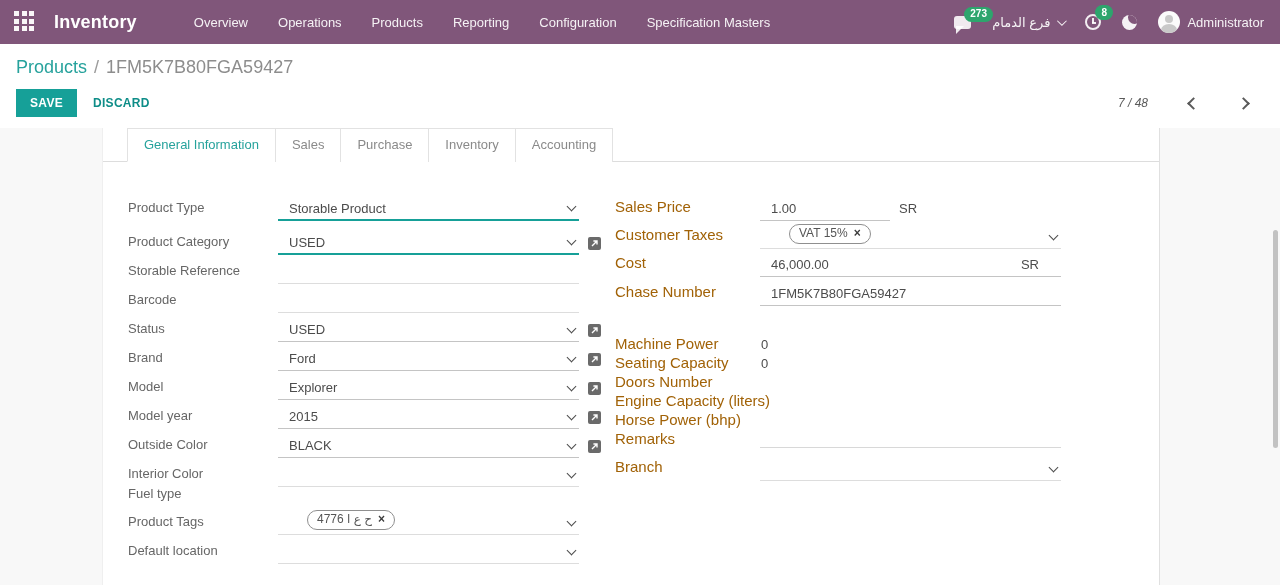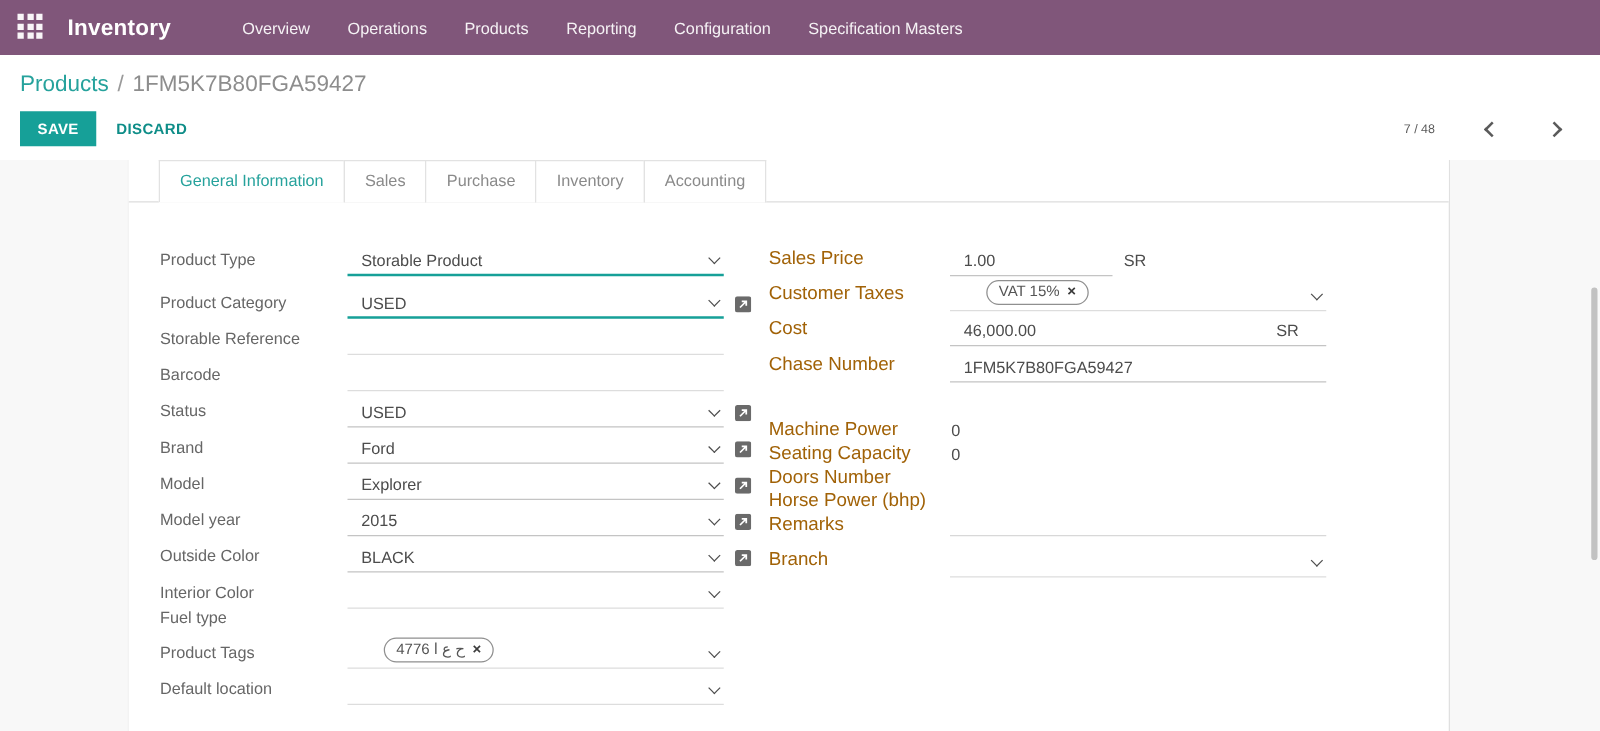--- a/index.html
+++ b/index.html
@@ -36,21 +36,21 @@
   
   .control-panel { padding:13px 16px 0 16px; height:84px; background:#fff; }
   .breadcrumb { font-size:18px; color:#8d8d8d; }
   .breadcrumb .bc-link { color:#26A29C; cursor:pointer; }
   .breadcrumb .sep { margin:0 7px; color:#9a9a9a; }
   .cp-row { display:flex; align-items:center; margin-top:11px; }
   .btn-save { background:#16A098; color:#fff; border:none; font-size:12px; font-weight:bold;
     padding:7px 14px; letter-spacing:.3px; cursor:pointer; }
   .btn-discard { background:none; border:none; color:#0E8D88; font-size:12px; font-weight:bold;
     margin-left:16px; letter-spacing:.3px; cursor:pointer; }
-  .pager { margin-left:auto; display:flex; align-items:center; gap:41px; padding-right:16px; color:#5a5a5a; font-size:10px; }
+  .pager { margin-left:auto; display:flex; align-items:center; gap:41px; padding-right:16px; color:#5a5a5a; font-size:12px;font-style:italic; }
   .chev { width:9px; height:9px; border-right:2px solid #5a5a5a; border-bottom:2px solid #5a5a5a; cursor:pointer; }
   .chev.left  { transform:rotate(135deg); }
   .chev.right { transform:rotate(-45deg); }
 
   
   .content { position:relative; height:457px; background:#f8f8f8; }
   .sheet { position:absolute; left:102px; top:0; width:1058px; height:457px; background:#fff;
     border-left:1px solid #efefef; border-right:1px solid #e0e0e0; }
   .tabs { display:flex; padding-left:24px; border-bottom:1px solid #ddd; background:#fff; font-size:13px; }
   .tab { padding:8px 16px 9px 16px; border:1px solid #e2e2e2; border-bottom:none; color:#8a8a8a;
@@ -105,20 +105,41 @@
   </div>
   <div class="app-name">Inventory</div>
   <div class="nav-menu">
     <div class="mi">Overview</div>
     <div class="mi">Operations</div>
     <div class="mi">Products</div>
     <div class="mi">Reporting</div>
     <div class="mi">Configuration</div>
     <div class="mi">Specification Masters</div>
   </div>
+  <div class="systray">
+    <div class="tray-item">
+      <span class="chat"></span>
+      <span class="badge">273</span>
+    </div>
+    <div class="tray-item branch">
+      <span>فرع الدمام</span>
+      <span class="caret-w"></span>
+    </div>
+    <div class="tray-item">
+      <span class="clock"></span>
+      <span class="badge">8</span>
+    </div>
+    <div class="tray-item">
+      <span class="moon"></span>
+    </div>
+    <div class="tray-item">
+      <span class="avatar"></span>
+      <span>Administrator</span>
+    </div>
+  </div>
 </div>
 
 <div class="control-panel">
   <div class="breadcrumb">
     <span class="bc-link">Products</span><span class="sep">/</span><span>1FM5K7B80FGA59427</span>
   </div>
   <div class="cp-row">
     <button class="btn-save">SAVE</button>
     <button class="btn-discard">DISCARD</button>
     <div class="pager">
@@ -327,20 +348,24 @@
           </div>
           <div class="spec-row">
             <div class="flabel-r" style="padding-bottom:0">Seating Capacity</div>
             <span class="sval">0</span>
           </div>
           <div class="spec-row">
             <div class="flabel-r" style="padding-bottom:0">Doors Number</div>
             <span class="sval">0</span>
           </div>
           <div class="spec-row">
+            <div class="flabel-r" style="padding-bottom:0">Engine Capacity (liters)</div>
+            <span class="sval"></span>
+          </div>
+          <div class="spec-row">
             <div class="flabel-r" style="padding-bottom:0">Horse Power (bhp)</div>
             <span class="sval"></span>
           </div>
           <div class="spec-row">
             <div class="flabel-r" style="padding-bottom:0">Remarks</div>
             <span class="sval"></span>
           </div>
         </div>
 
         <div class="empty-line"></div>

